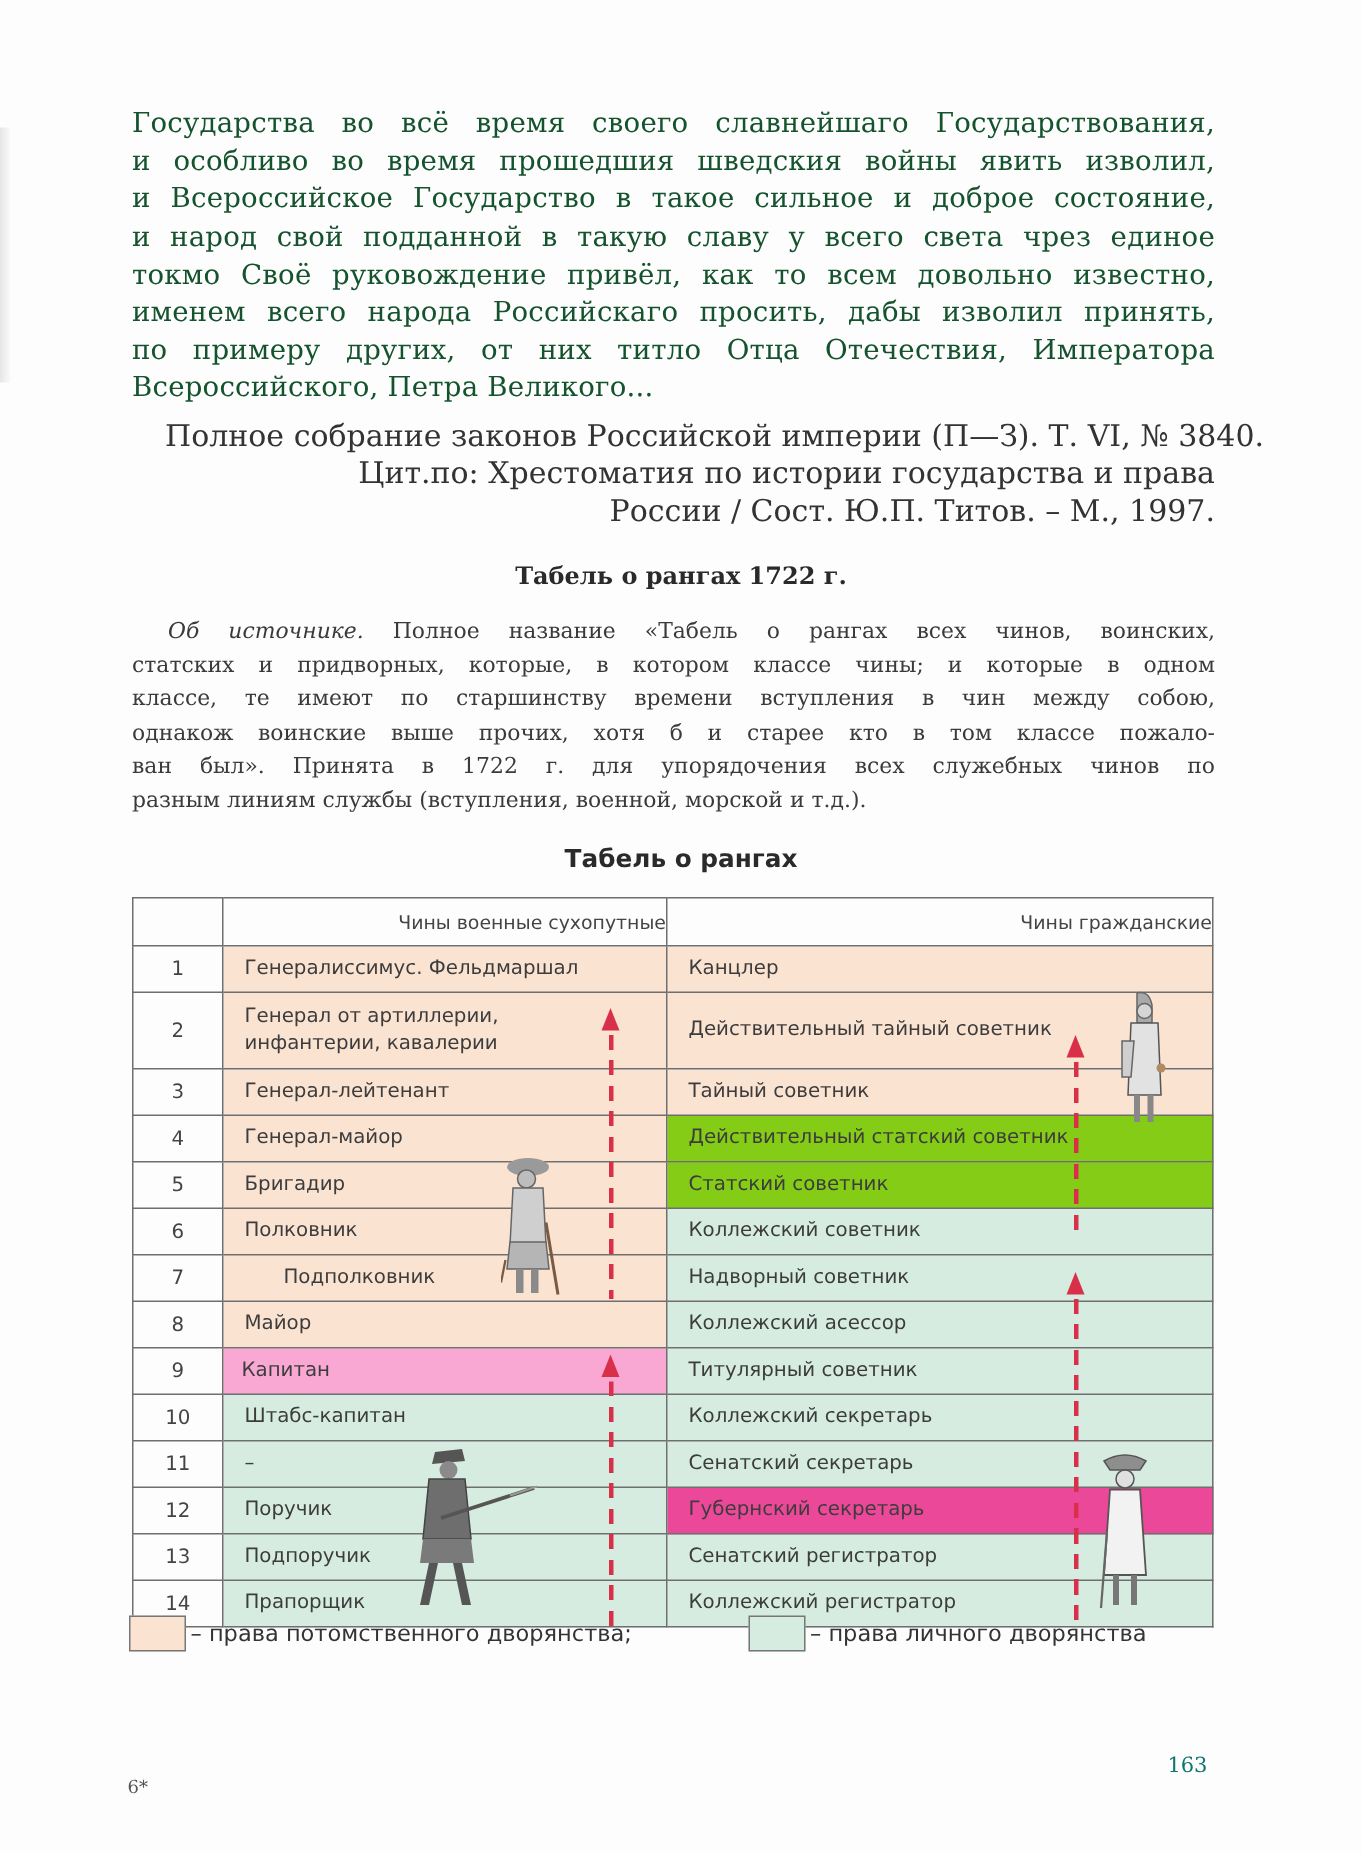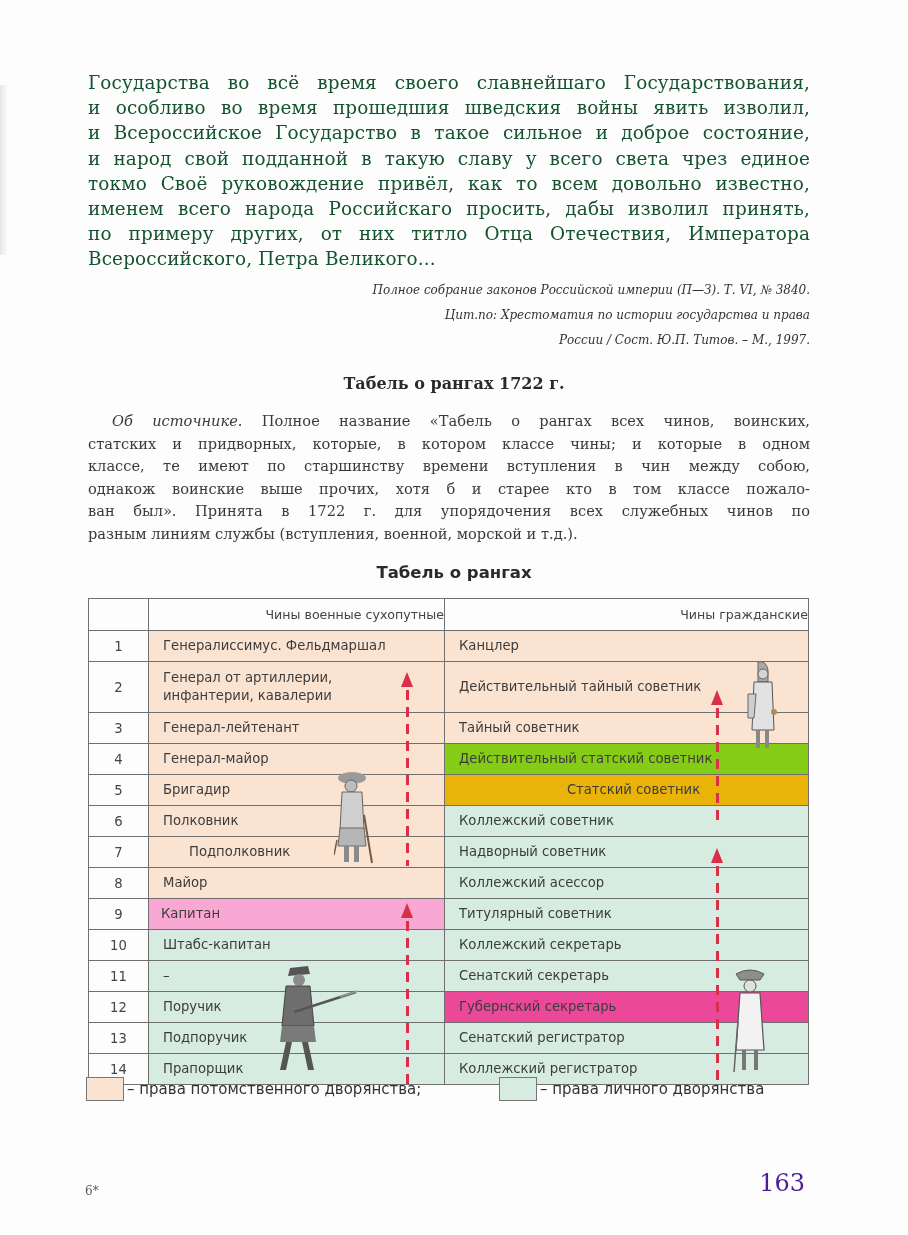--- a/index.html
+++ b/index.html
@@ -3,21 +3,21 @@
 <meta charset="utf-8">
 <style>
   html, body { margin: 0; padding: 0; background: #fdfdfd; }
   body { width: 908px; height: 1235px; position: relative; overflow: hidden; color: #2a2a2a; }
   .left-shadow { position: absolute; left: 0; top: 85px; width: 7px; height: 170px; background: linear-gradient(to right, #e6e6e6, #fafafa); }
 
   .quote { position: absolute; left: 88px; top: 70px; width: 722px; font-family: "DejaVu Serif", serif; font-size: 18.4px; line-height: 25.2px; text-align: justify; color: #14532d; letter-spacing: 0.15px; }
   .quote .line { display: block; text-align: justify; text-align-last: justify; }
   .quote .line.last { text-align-last: left; }
 
-  .citation { position: absolute; right: 98px; top: 278px; width: 700px; font-family: "DejaVu Serif", serif; font-style: italic; font-size: 12px; line-height: 25px; text-align: right; color: #333; }
+  .citation { position: absolute; right: 98px; top: 278px; width: 700px; font-family: "DejaVu Serif", serif; font-size: 20px; line-height: 25px; text-align: right; color: #333; }
   .citation div { white-space: nowrap; }
 
   .section-title { position: absolute; left: 0; width: 908px; top: 374px; text-align: center; font-family: "DejaVu Serif", serif; font-weight: bold; font-size: 16px; color: #2a2a2a; }
 
   .about { position: absolute; left: 88px; top: 410px; width: 722px; font-family: "DejaVu Serif", serif; font-size: 14.6px; line-height: 22.6px; color: #3a3a3a; }
   .about .line { display: block; text-align: justify; text-align-last: justify; white-space: nowrap; }
   .about .line.first { padding-left: 24px; }
   .about .line.last { text-align-last: left; }
   .about em { font-style: italic; }
 
@@ -33,21 +33,21 @@
 
   .overlay { position: absolute; left: 0; top: 0; pointer-events: none; }
   .arrow-stem { position: absolute; width: 3px; background: repeating-linear-gradient(to bottom, #d9304a 0 10px, transparent 10px 17px); }
   .arrow-head { position: absolute; width: 0; height: 0; border-left: 6px solid transparent; border-right: 6px solid transparent; border-bottom: 15px solid #d9304a; }
   .figure { position: absolute; }
 
   .legend { position: absolute; top: 1077px; font-family: "DejaVu Sans", sans-serif; font-size: 15px; color: #333; display: flex; align-items: center; }
   .swatch { width: 38px; height: 24px; border: 1.3px solid #777; margin-right: 3px; box-sizing: border-box; }
 
   .footer-left { position: absolute; left: 85px; top: 1184px; font-family: "DejaVu Serif", serif; font-size: 12px; color: #555; }
-  .page-number { position: absolute; right: 103px; top: 1169px; font-family: "DejaVu Serif", serif; font-size: 24px; color: #4c1d95; }
+  .page-number { position: absolute; right: 103px; top: 1169px; font-family: "DejaVu Serif", serif; font-size: 14px; color: #0f766e; }
 </style>
 </head>
 <body>
 
 <div class="left-shadow"></div>
 
 <div class="quote">
   <span class="line">Государства во всё время своего славнейшаго Государствования,</span>
   <span class="line">и особливо во время прошедшия шведския войны явить изволил,</span>
   <span class="line">и Всероссийское Государство в такое сильное и доброе состояние,</span>
@@ -107,21 +107,21 @@
         <td class="cell" style="background: rgb(251, 227, 210);">Тайный советник</td>
       </tr>
       <tr>
         <td class="num">4</td>
         <td class="cell" style="background: rgb(251, 227, 210);"><span>Генерал-майор</span></td>
         <td class="cell" style="background: #84cc16;">Действительный статский советник</td>
       </tr>
       <tr>
         <td class="num">5</td>
         <td class="cell" style="background: rgb(251, 227, 210);"><span>Бригадир</span></td>
-        <td class="cell" style="background: #eab308; text-align: center;">Статский советник</td>
+        <td class="cell" style="background: #84cc16;">Статский советник</td>
       </tr>
       <tr>
         <td class="num">6</td>
         <td class="cell" style="background: rgb(251, 227, 210);"><span>Полковник</span></td>
         <td class="cell" style="background: rgb(214, 236, 225);">Коллежский советник</td>
       </tr>
       <tr>
         <td class="num">7</td>
         <td class="cell" style="background: rgb(251, 227, 210); padding-left: 40px;"><span>Подполковник</span></td>
         <td class="cell" style="background: rgb(214, 236, 225);">Надворный советник</td>

